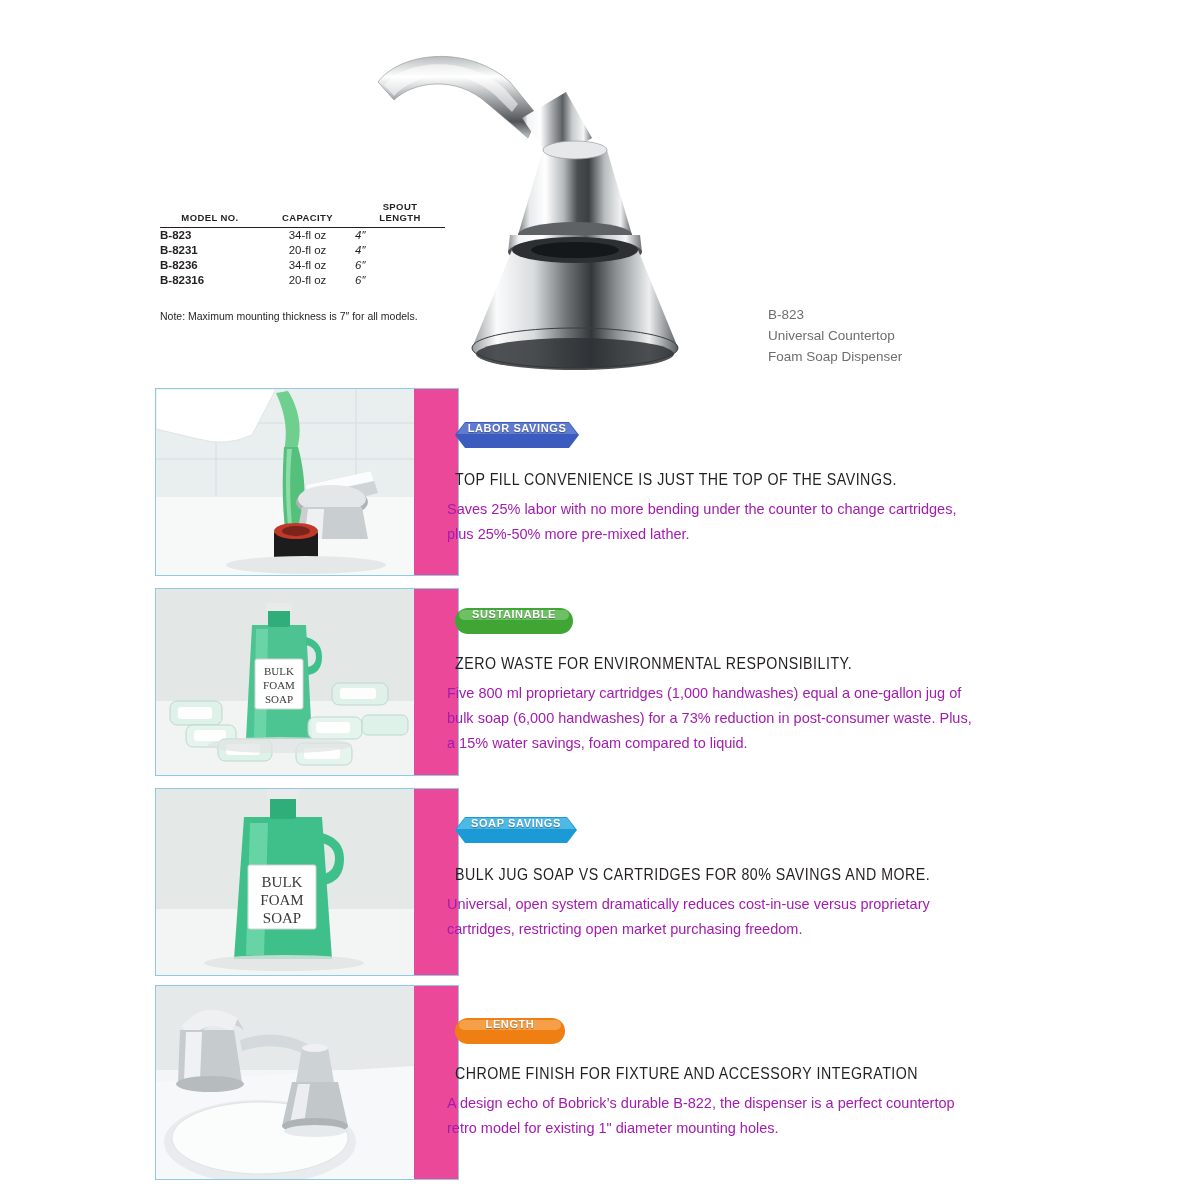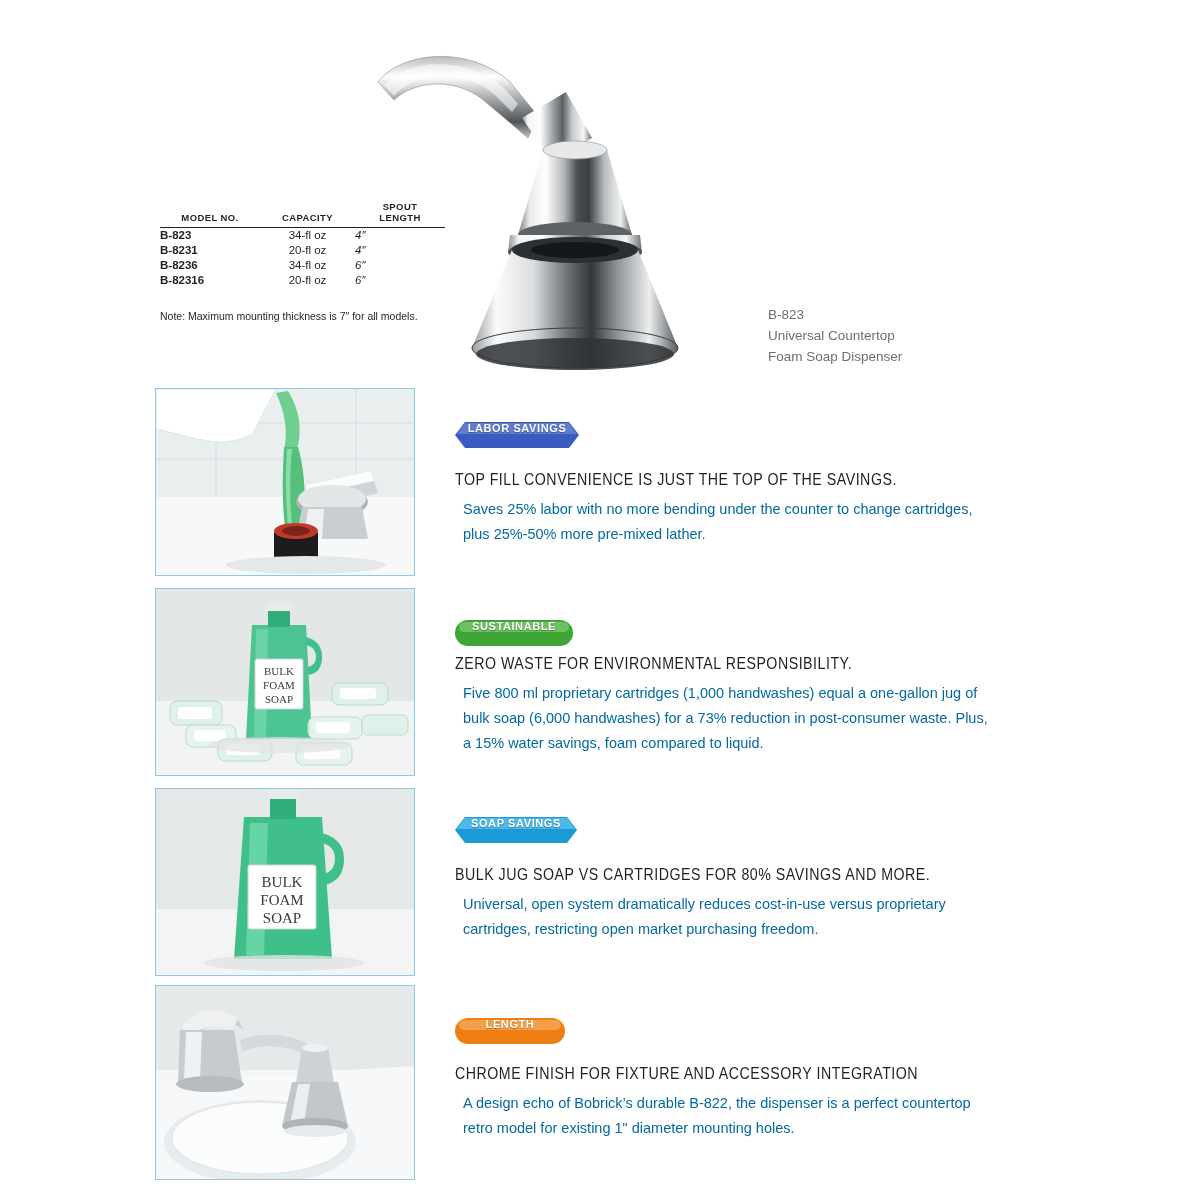--- a/index.html
+++ b/index.html
@@ -89,26 +89,26 @@
 
   
   .feature {
     position: absolute;
     left: 0;
     width: 1200px;
   }
   .photo {
     position: absolute;
     left: 155px;
-    width: 260px;
+    width: 304px;
     height: 188px;
     border: 1px solid #8ecae6;
     box-sizing: border-box;
     overflow: hidden;
-    background: #c2410c;
+    background: #ec4899;
   }
   .photo svg { display: block; }
 
   .badge {
     position: absolute;
     left: 455px;
     height: 26px;
     display: flex;
     align-items: flex-start;
     justify-content: center;
@@ -132,25 +132,25 @@
     font-size: 16.5px;
     font-weight: normal;
     letter-spacing: 0.6px;
     color: #231f20;
     transform: scaleX(0.86);
     transform-origin: left center;
     white-space: nowrap;
   }
   .feat-body {
     position: absolute;
-    left: 463px;
+    left: 447px;
     width: 535px;
     font-size: 14.5px;
     line-height: 1.72;
-    color: #0369a1;
+    color: #a21caf;
   }
 </style>
 </head>
 <body>
 
 <div class="spec-table">
   <table>
     <thead>
       <tr>
         <th class="col-model">MODEL NO.</th>
@@ -329,21 +329,21 @@
         <rect x="176" y="94" width="56" height="22" rx="7" fill="#dff2ea" stroke="#b9d6cb"></rect>
         <rect x="184" y="99" width="36" height="11" rx="3" fill="#ffffff"></rect>
         <rect x="140" y="154" width="56" height="22" rx="7" fill="#e6f4ee" stroke="#b9d6cb"></rect>
         <rect x="148" y="159" width="36" height="11" rx="3" fill="#ffffff"></rect>
         <rect x="206" y="126" width="46" height="20" rx="6" fill="#dff2ea" stroke="#b9d6cb"></rect>
       </g>
       <ellipse cx="124" cy="156" rx="72" ry="8" fill="#dfe3e2" opacity="0.7"></ellipse>
     </svg>
   </div>
 
-  <div class="badge" style="top:608px; width:118px;margin-top:12px;">
+  <div class="badge" style="top:608px; width:118px;">
     <svg class="badge-shape" viewBox="0 0 118 26" preserveAspectRatio="none">
       <rect x="0" y="0" width="118" height="26" rx="13" fill="#3fa535"></rect>
       <rect x="4" y="2" width="110" height="10" rx="5" fill="#7ac86f" opacity="0.8"></rect>
     </svg>
     <span>SUSTAINABLE</span>
   </div>
 
   <div class="feat-head" style="top:654px">ZERO WASTE FOR ENVIRONMENTAL RESPONSIBILITY.</div>
   <div class="feat-body" style="top:681px">Five 800 ml proprietary cartridges (1,000 handwashes) equal a one-gallon jug of bulk soap (6,000 handwashes) for a 73% reduction in post-consumer waste. Plus, a 15% water savings, foam compared to liquid.</div>
 </div>

